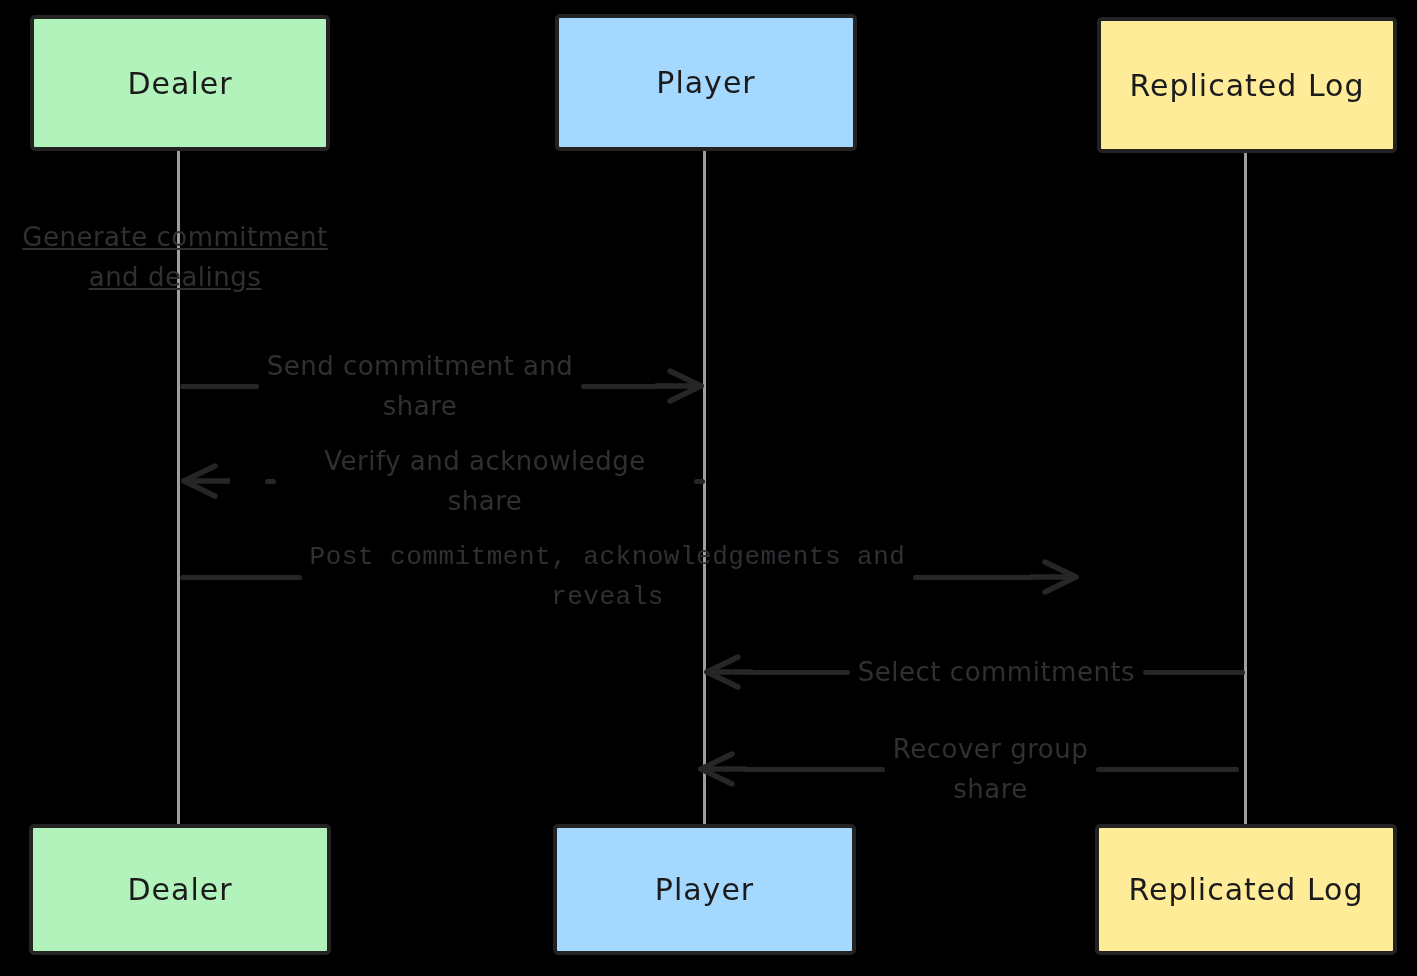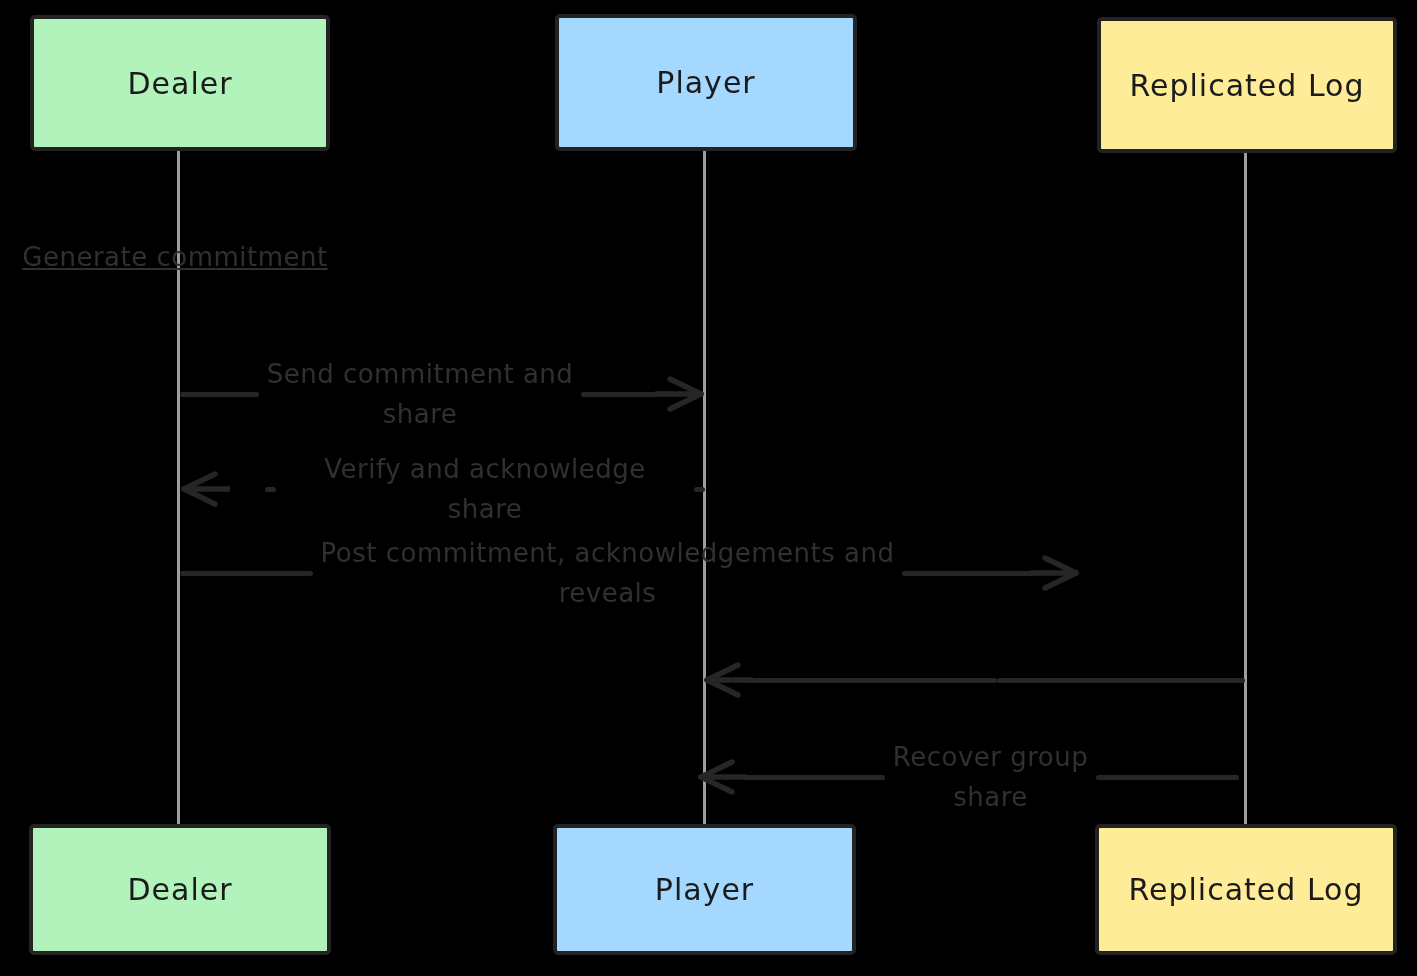--- a/index.html
+++ b/index.html
@@ -32,21 +32,20 @@
     background:#9e9e9e;
     z-index:0;
   }
   
   .msg{
     position:absolute;
     display:flex;
     align-items:center;
     transform:translateY(-50%);
     z-index:3;
-    margin-top:8px;
   }
   .seg{
     flex:1;
     height:5px;
     background:#262626;
     border-radius:3px;
   }
   .mlabel{
     padding:0 8px;
     text-align:center;
@@ -95,20 +94,21 @@
   </div>
   <div class="actor fill-blue" style="left:553px;top:824px;width:303px;height:131px;">
     <span>Player</span>
   </div>
   <div class="actor fill-yellow" style="left:1095px;top:824px;width:302px;height:131px;">
     <span>Replicated Log</span>
   </div>
 
   <div class="note" style="left:10px;top:257px;width:330px;text-decoration:underline;">
     <div>Generate commitment</div>
+    <div>and dealings</div>
   </div>
 
   <div class="msg" style="left:180px;top:386px;width:525px;">
     <div class="seg"></div>
     <div class="mlabel">
       <div>Send commitment and</div>
       <div>share</div>
     </div>
     <div class="seg"></div>
     <svg class="head right" width="50" height="44" viewBox="0 0 50 44">
@@ -123,39 +123,42 @@
         <path d="M35 7 L4 22 L35 37"></path>
     </svg>
     <div class="seg"></div>
     <div class="mlabel">
       <div>Verify and acknowledge</div>
       <div>share</div>
     </div>
     <div class="seg"></div>
   </div>
 
-  <div class="msg" style="left:180px;top:565px;width:900px;">
+  <div class="msg" style="left:180px;top:577px;width:900px;font-family:Liberation Mono, monospace;">
     <div class="seg"></div>
     <div class="mlabel">
       <div>Post commitment, acknowledgements and</div>
       <div>reveals</div>
     </div>
     <div class="seg"></div>
     <svg class="head right" width="50" height="44" viewBox="0 0 50 44">
       <path d="M0 22 H46"></path>
         <path d="M15 7 L46 22 L15 37"></path>
     </svg>
   </div>
 
   <div class="msg" style="left:703px;top:672px;width:542px;">
     <svg class="head left" width="50" height="44" viewBox="0 0 50 44">
       <path d="M4 22 H50"></path>
         <path d="M35 7 L4 22 L35 37"></path>
     </svg>
     <div class="seg"></div>
+    <div class="mlabel">
+      <div>Select commitments</div>
+    </div>
     <div class="seg"></div>
   </div>
 
   <div class="msg" style="left:697px;top:769px;width:542px;">
     <svg class="head left" width="50" height="44" viewBox="0 0 50 44">
       <path d="M4 22 H50"></path>
         <path d="M35 7 L4 22 L35 37"></path>
     </svg>
     <div class="seg"></div>
     <div class="mlabel">

